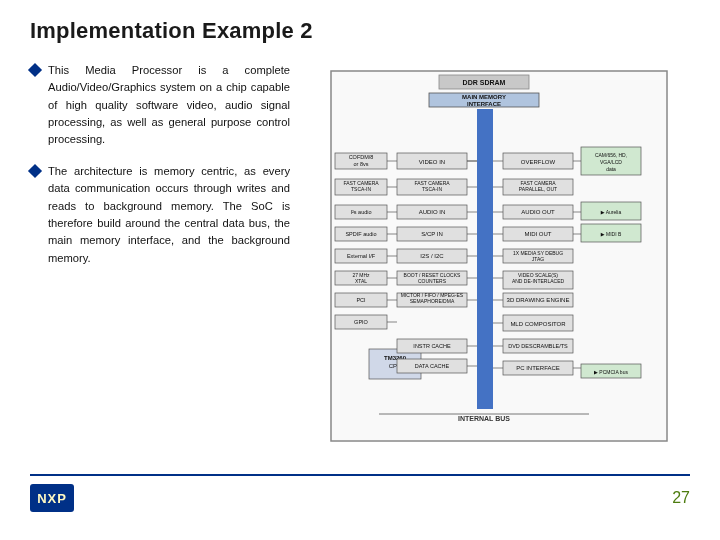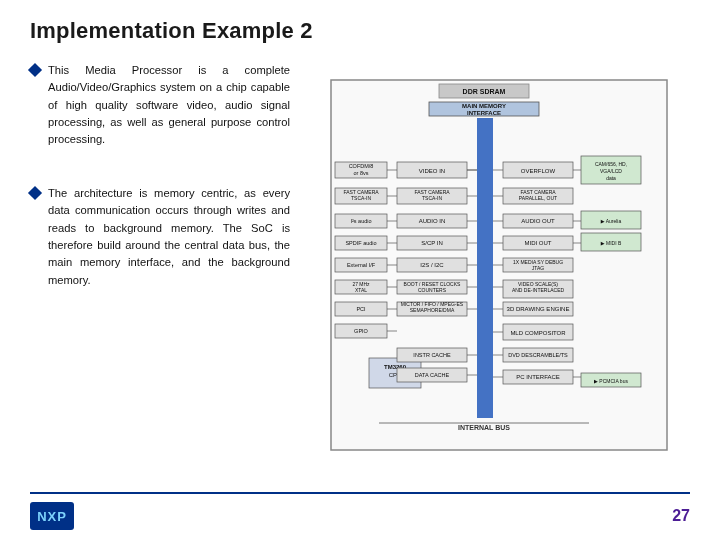--- a/index.html
+++ b/index.html
@@ -10,21 +10,21 @@
       font-family: Arial, sans-serif;
       font-size: 12px;
       color: #222;
       overflow: hidden;
       position: relative;
     }
 
     .slide {
       width: 720px;
       height: 540px;
-      padding: 18px 30px 10px 30px;
+      padding: 18px 30px 28px 30px;
       display: flex;
       flex-direction: column;
     }
 
     .slide-title {
       font-size: 22px;
       font-weight: bold;
       color: #1a1a1a;
       margin-bottom: 18px;
       letter-spacing: 0.01em;
@@ -33,21 +33,21 @@
     .content-area {
       display: flex;
       flex: 1;
       gap: 18px;
     }
 
     .text-column {
       flex: 0 0 260px;
       display: flex;
       flex-direction: column;
-      gap: 36px;
+      gap: 14px;
     }
 
     .bullet-item {
       display: flex;
       gap: 8px;
       align-items: flex-start;
     }
 
     .bullet-diamond {
       width: 10px;
@@ -89,36 +89,36 @@
     }
 
     .nxp-logo-box {
       width: 44px;
       height: 28px;
       background: #003087;
       border-radius: 3px;
       display: flex;
       align-items: center;
       justify-content: center;
-      color: #7dd3fc;
+      color: #fef9c3;
       font-size: 13px;
       font-weight: bold;
       letter-spacing: 1px;
     }
 
     .slide-footer-right {
       text-align: right;
       font-size: 10px;
       color: #444;
     }
 
     .slide-number {
       font-size: 16px;
-      font-weight: bold;
-      color: #4c1d95;
+      font-weight: normal;
+      color: #4d7c0f;
     }
 
     
     .diagram-svg {
       width: 340px;
       height: 390px;
     }
   </style>
 </head>
 <body>

